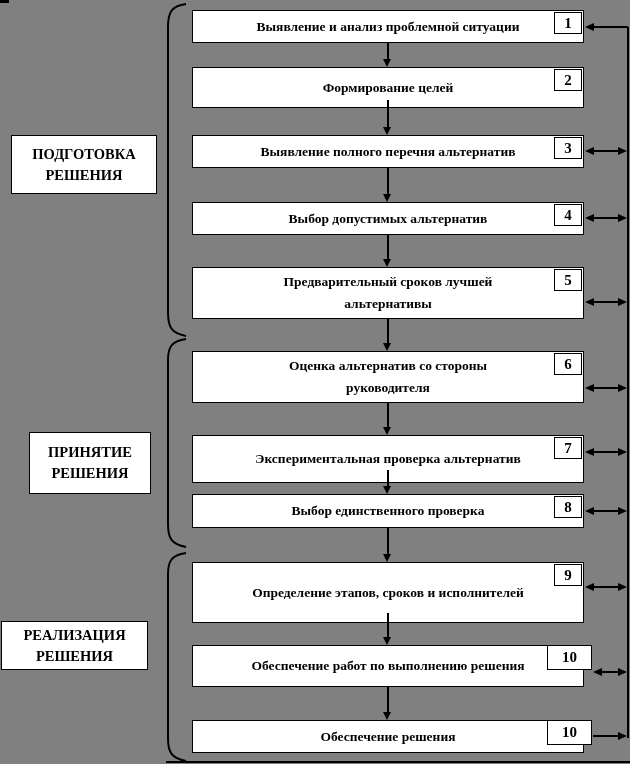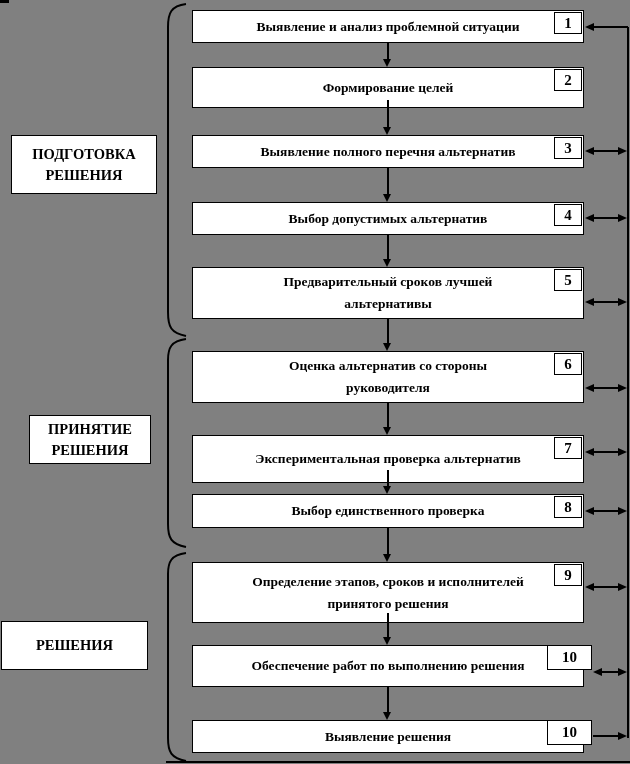--- a/index.html
+++ b/index.html
@@ -33,25 +33,26 @@
   <svg class="braces" width="630" height="764" viewBox="0 0 630 764">
     <path d="M 186 4 C 171 6 168 13 168 27 L 168 312 C 168 327 171 333 186 336" fill="none" stroke="#000" stroke-width="2"></path>
     <path d="M 186 339 C 171 341 168 348 168 360 L 168 524 C 168 538 171 544 186 547" fill="none" stroke="#000" stroke-width="2"></path>
     <path d="M 186 553 C 171 555 168 562 168 574 L 168 738 C 168 752 171 758 186 761" fill="none" stroke="#000" stroke-width="2"></path>
   </svg>
 
   <div class="stage" style="left:11px;top:135px;width:146px;height:59px">
     <div>ПОДГОТОВКА</div>
     <div>РЕШЕНИЯ</div>
   </div>
-  <div class="stage" style="left:29px;top:415px;width:122px;height:49px">
+  <div class="stage" style="left:29px;top:432px;width:122px;height:62px">
     <div>ПРИНЯТИЕ</div>
     <div>РЕШЕНИЯ</div>
   </div>
   <div class="stage" style="left:1px;top:621px;width:147px;height:49px">
+    <div>РЕАЛИЗАЦИЯ</div>
     <div>РЕШЕНИЯ</div>
   </div>
 
   <div class="step" style="top:10px;height:33px">
     <div class="step-text">
       <div>Выявление и анализ проблемной ситуации</div>
         <div></div>
     </div>
     <div class="badge">1</div>
   </div>
@@ -100,34 +101,33 @@
   <div class="step" style="top:494px;height:34px">
     <div class="step-text">
       <div>Выбор единственного проверка</div>
         <div></div>
     </div>
     <div class="badge">8</div>
   </div>
   <div class="step" style="top:562px;height:61px">
     <div class="step-text">
       <div>Определение этапов, сроков и исполнителей</div>
-        <div>принятого решения</div>
     </div>
     <div class="badge">9</div>
   </div>
   <div class="step" style="top:645px;height:42px">
     <div class="step-text">
       <div>Обеспечение работ по выполнению решения</div>
         <div></div>
     </div>
     <div class="badge wide">10</div>
   </div>
   <div class="step" style="top:720px;height:33px">
     <div class="step-text">
-      <div>Выявление решения</div>
+      <div>Обеспечение решения</div>
         <div></div>
     </div>
     <div class="badge wide">10</div>
   </div>
 
   <div class="vline" style="left:387px;top:43px;height:16px"></div>
   <div class="tri tri-down" style="left:383px;top:59px"></div>
   <div class="vline" style="left:387px;top:100px;height:27px"></div>
   <div class="tri tri-down" style="left:383px;top:127px"></div>
   <div class="vline" style="left:387px;top:168px;height:26px"></div>

